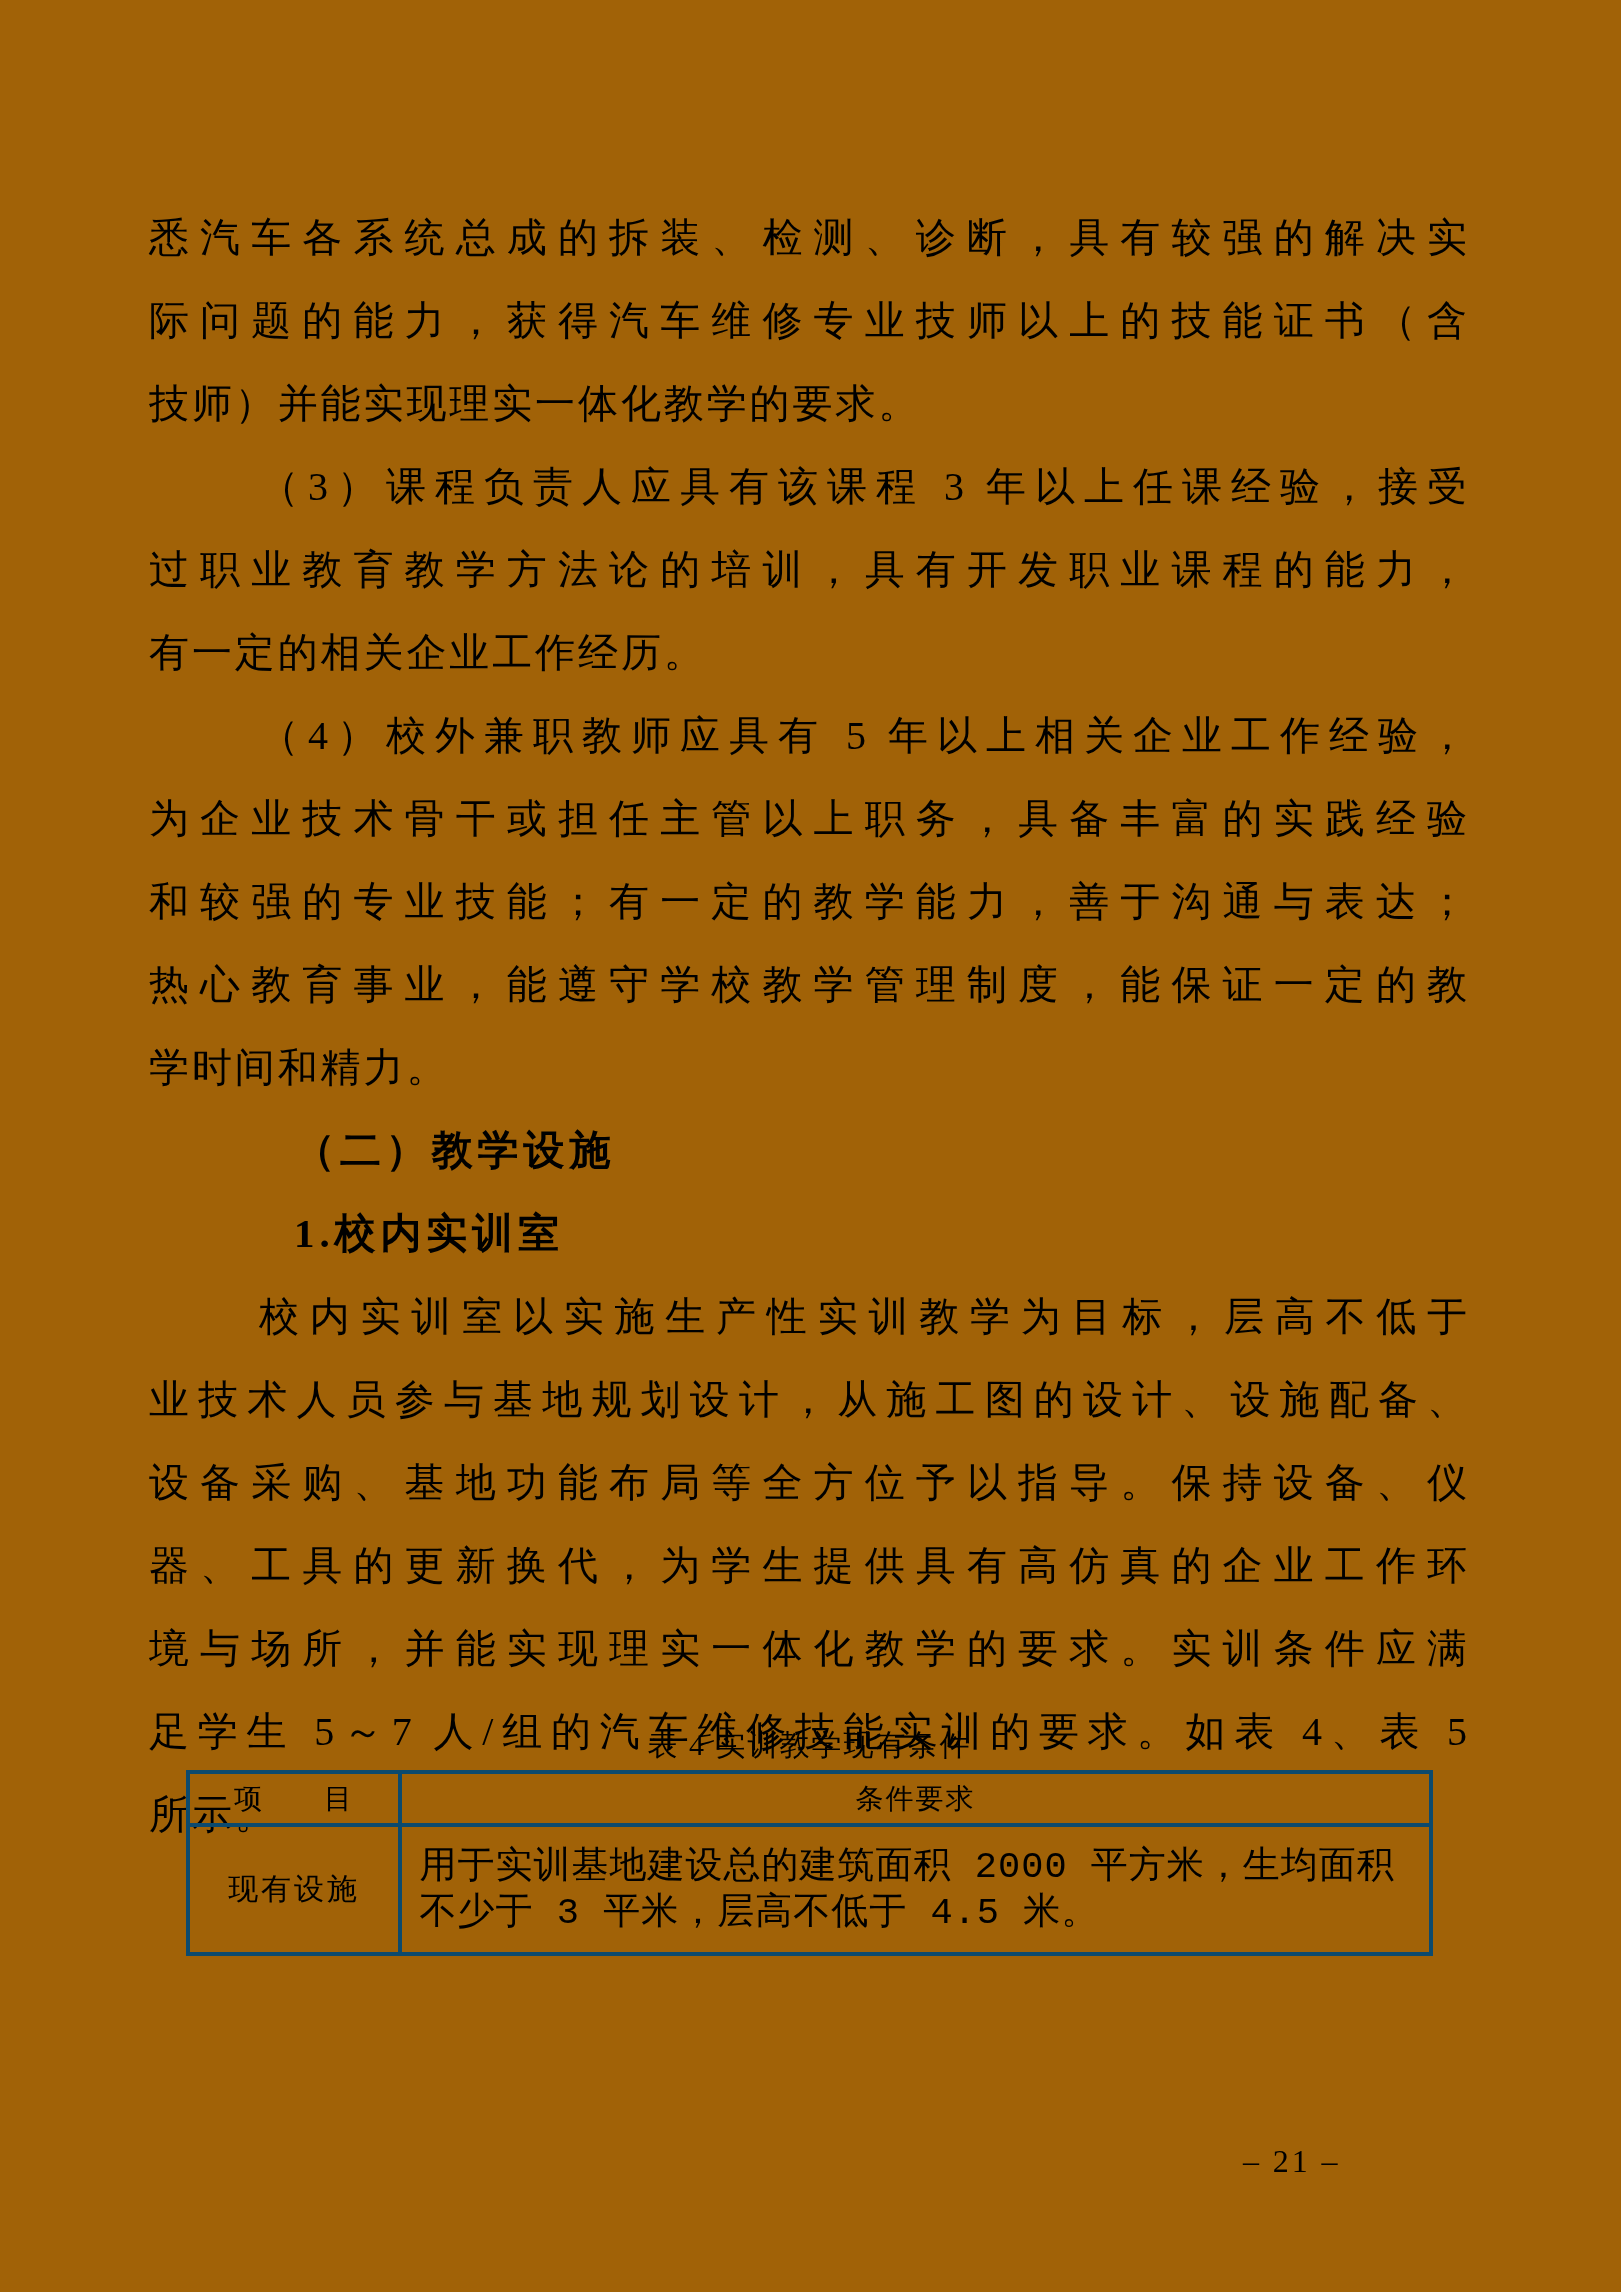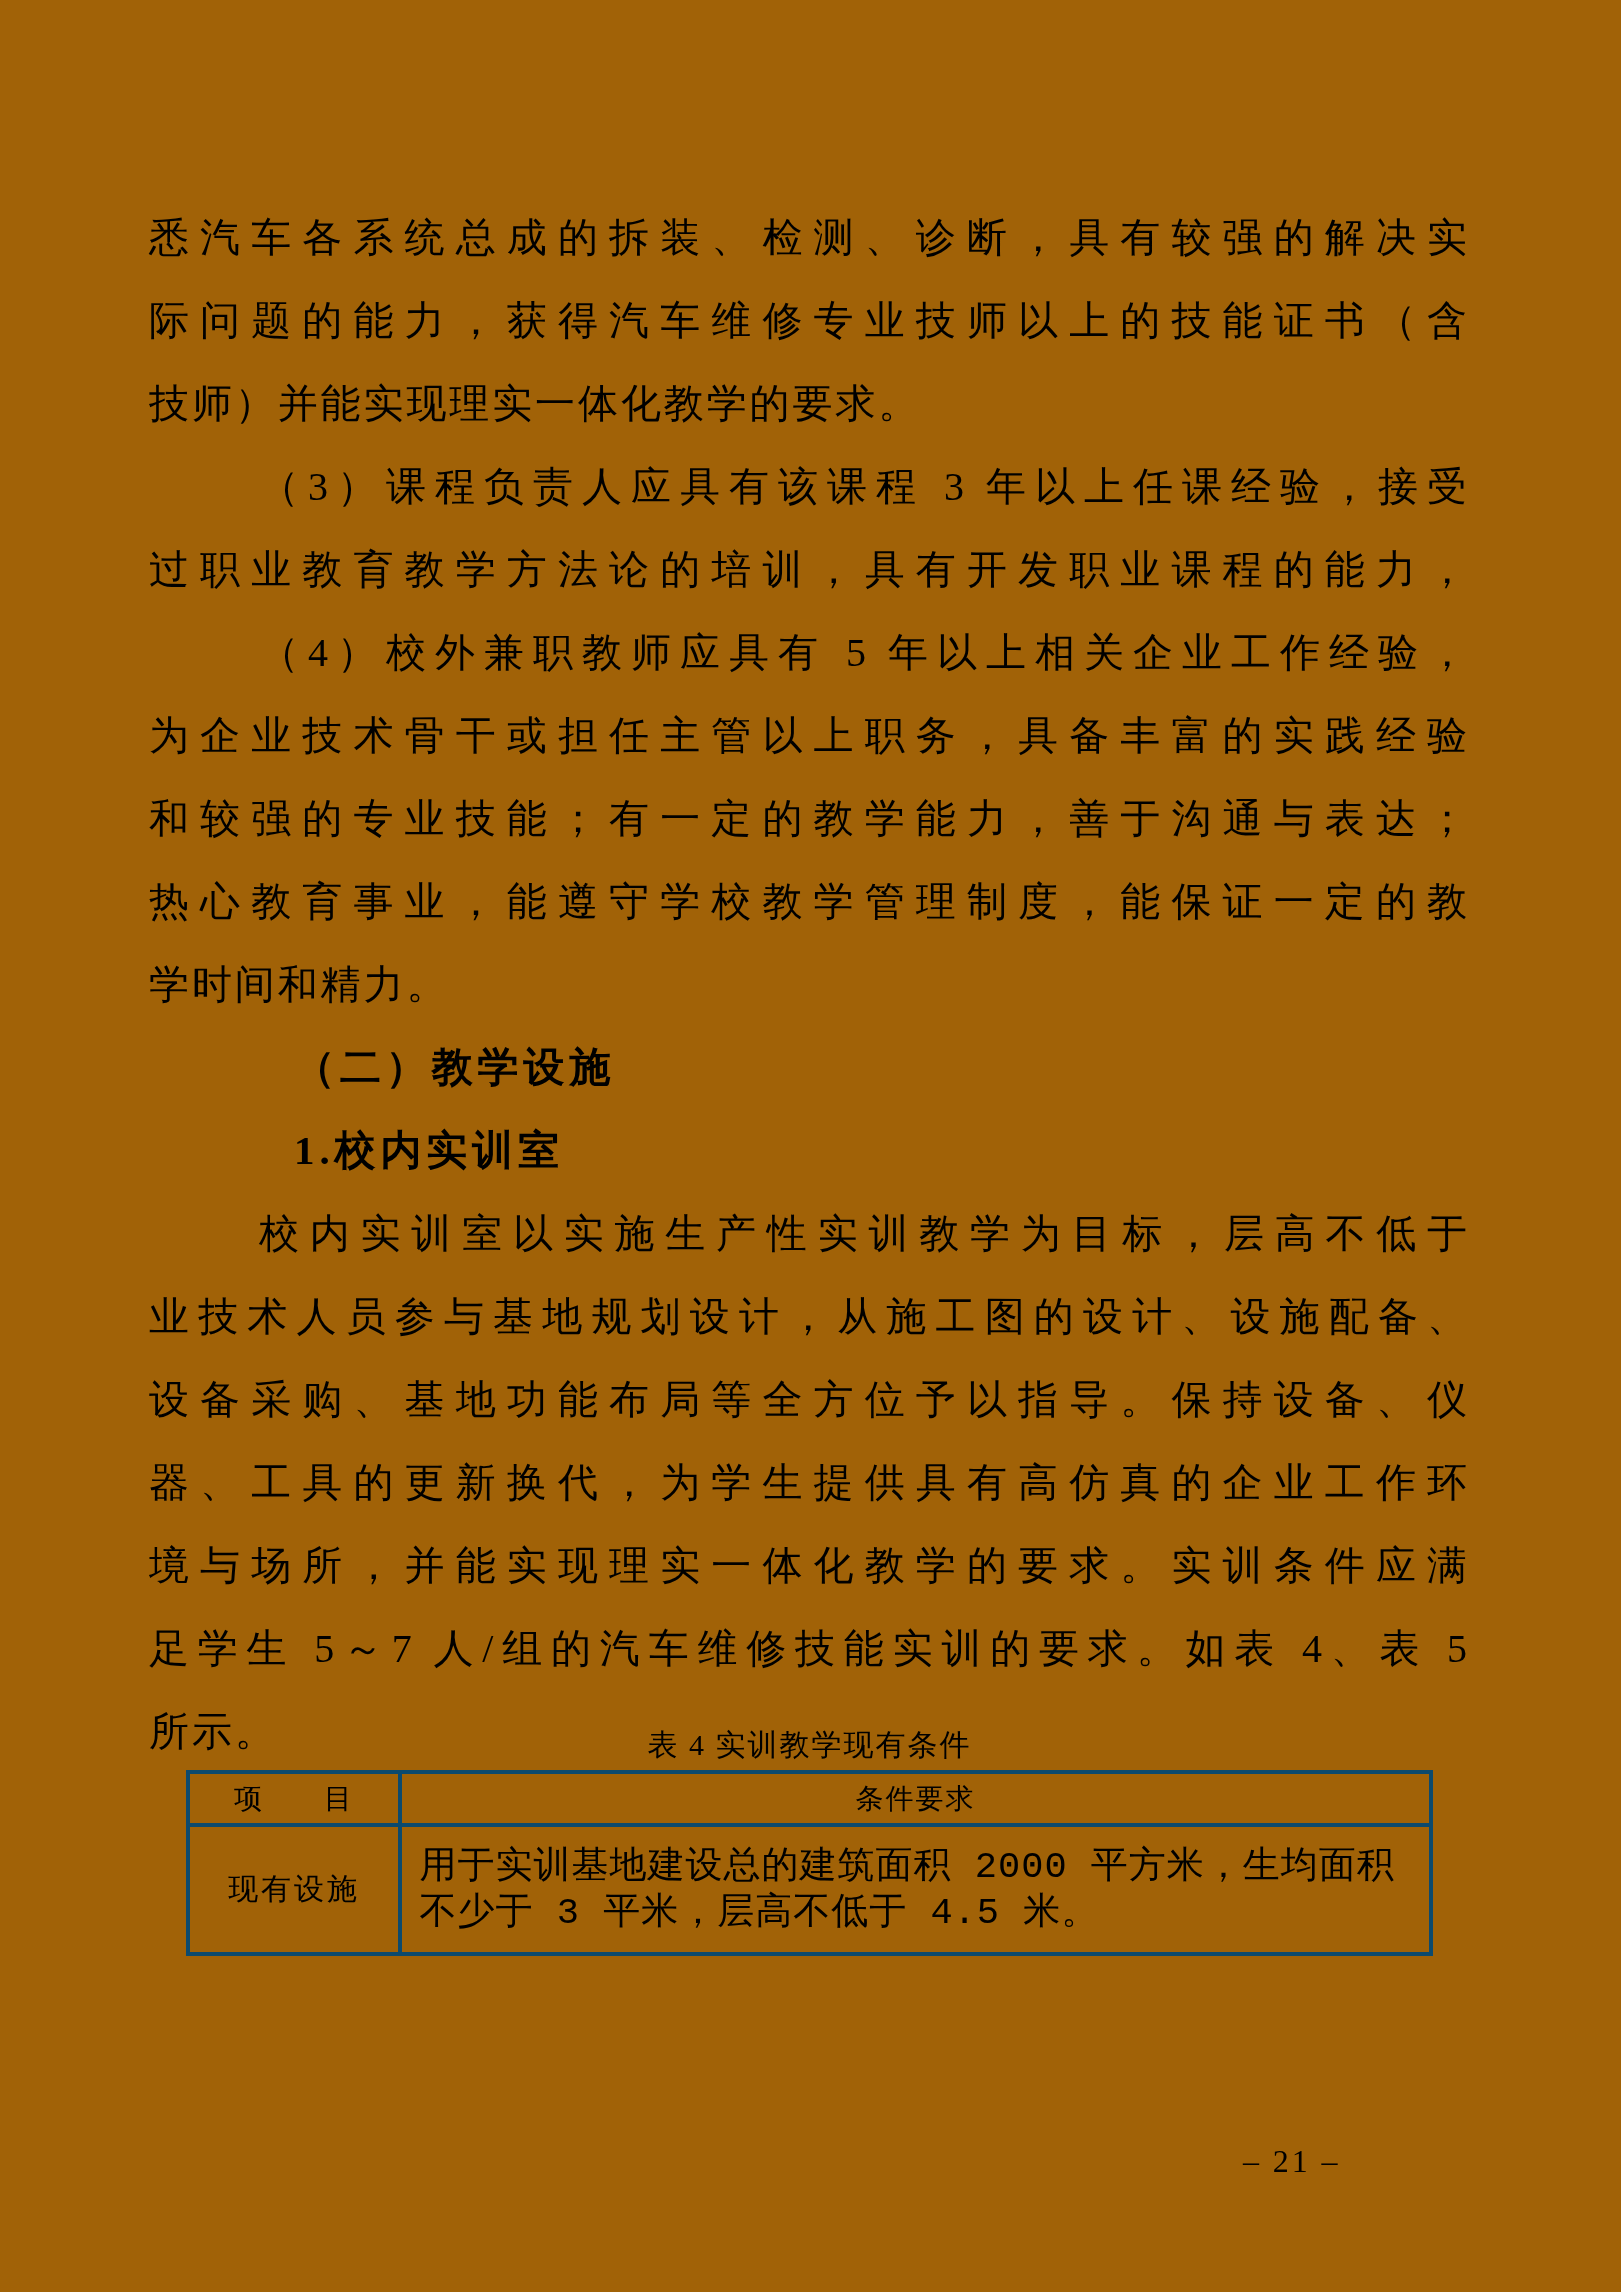--- a/index.html
+++ b/index.html
@@ -91,20 +91,21 @@
 <body>
 
 <div class="page">
 
   <div class="content" id="paragraphs">
       <div class="bline jline">悉汽车各系统总成的拆装、检测、诊断，具有较强的解决实</div>
       <div class="bline jline">际问题的能力，获得汽车维修专业技师以上的技能证书（含</div>
       <div class="bline lastline">技师）并能实现理实一体化教学的要求。</div>
       <div class="bline jline indent">（3）课程负责人应具有该课程 3 年以上任课经验，接受</div>
       <div class="bline jline">过职业教育教学方法论的培训，具有开发职业课程的能力，</div>
+      <div class="bline lastline">有一定的相关企业工作经历。</div>
       <div class="bline jline indent">（4）校外兼职教师应具有 5 年以上相关企业工作经验，</div>
       <div class="bline jline">为企业技术骨干或担任主管以上职务，具备丰富的实践经验</div>
       <div class="bline jline">和较强的专业技能；有一定的教学能力，善于沟通与表达；</div>
       <div class="bline jline">热心教育事业，能遵守学校教学管理制度，能保证一定的教</div>
       <div class="bline lastline">学时间和精力。</div>
       <div class="hline">（二）教学设施</div>
       <div class="hline">1.校内实训室</div>
       <div class="bline jline indent">校内实训室以实施生产性实训教学为目标，层高不低于</div>
       <div class="bline jline">业技术人员参与基地规划设计，从施工图的设计、设施配备、</div>
       <div class="bline jline">设备采购、基地功能布局等全方位予以指导。保持设备、仪</div>

